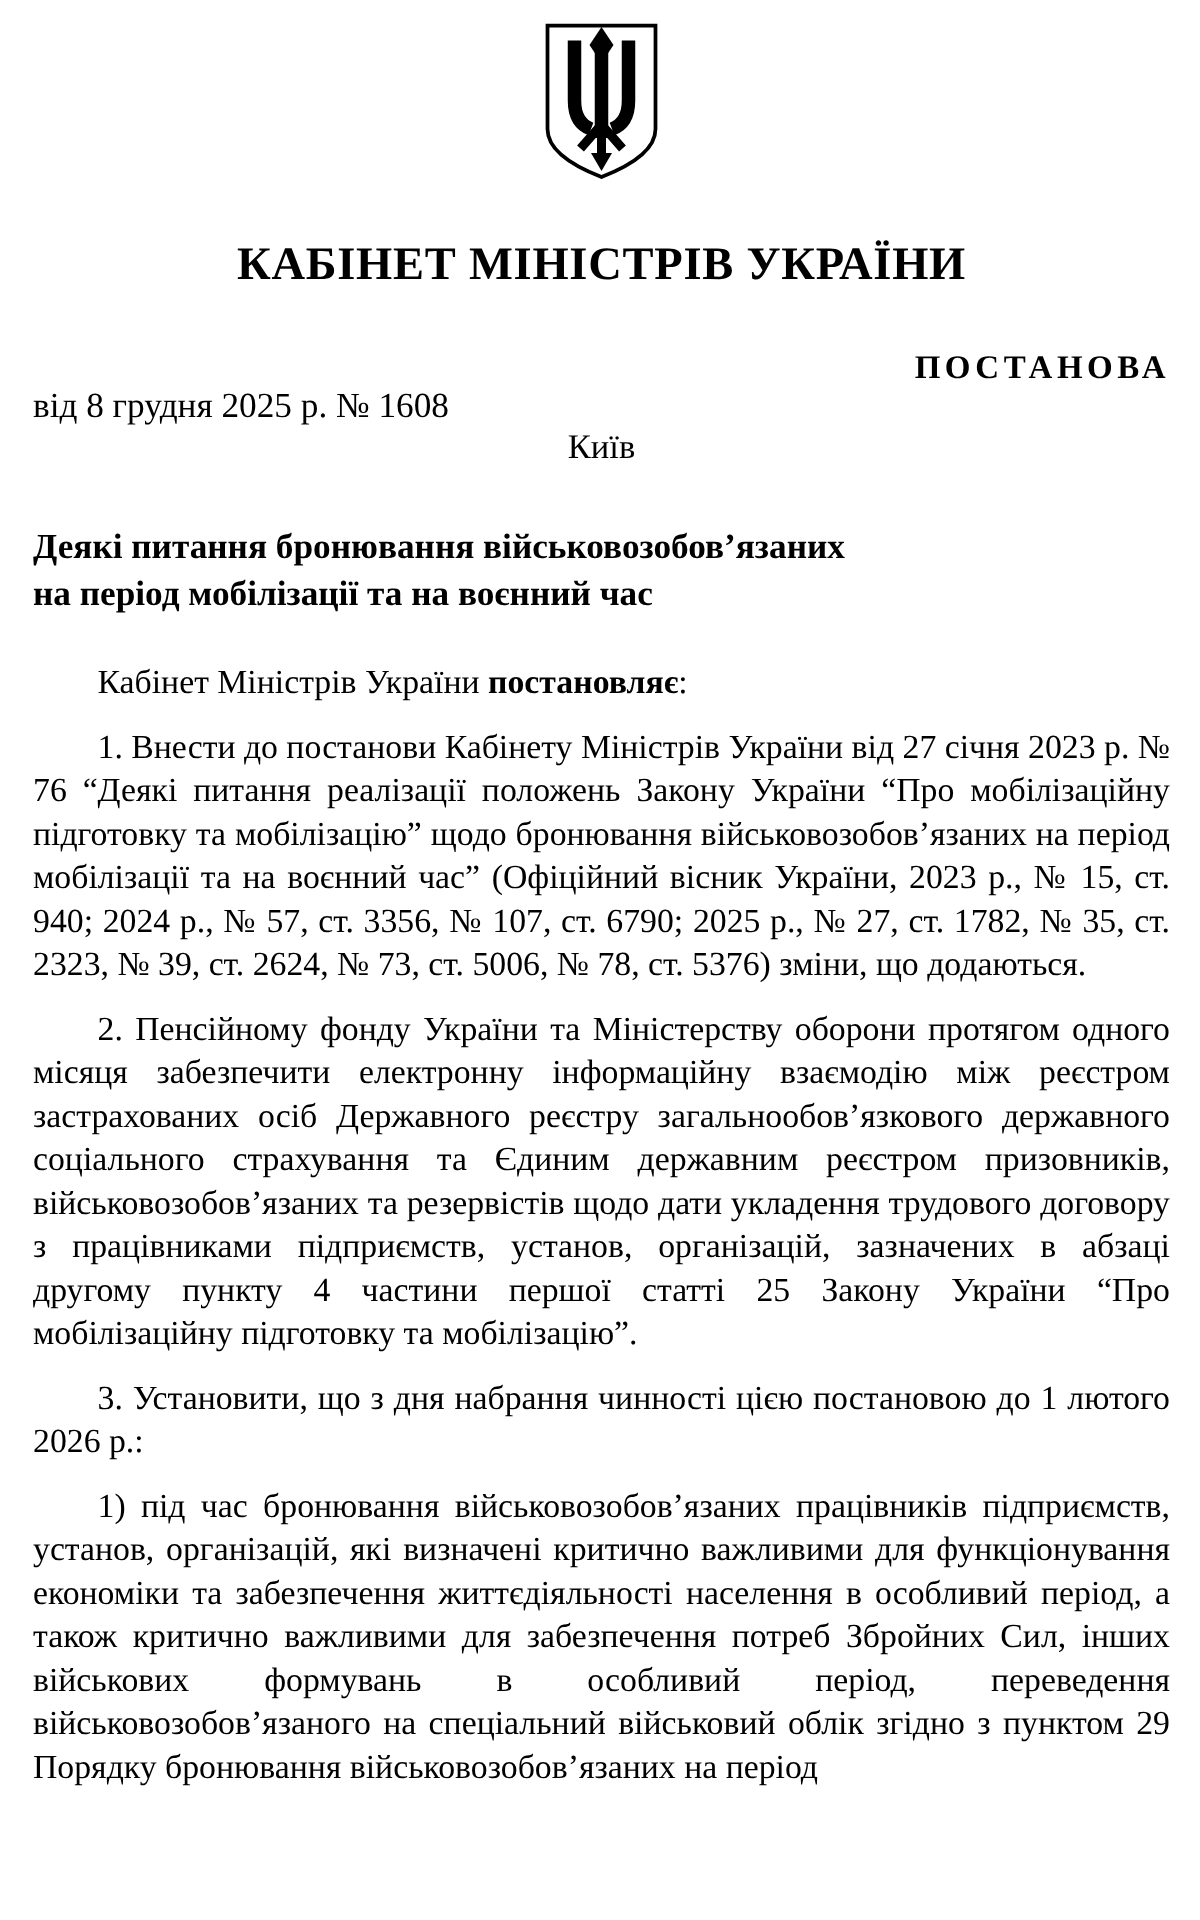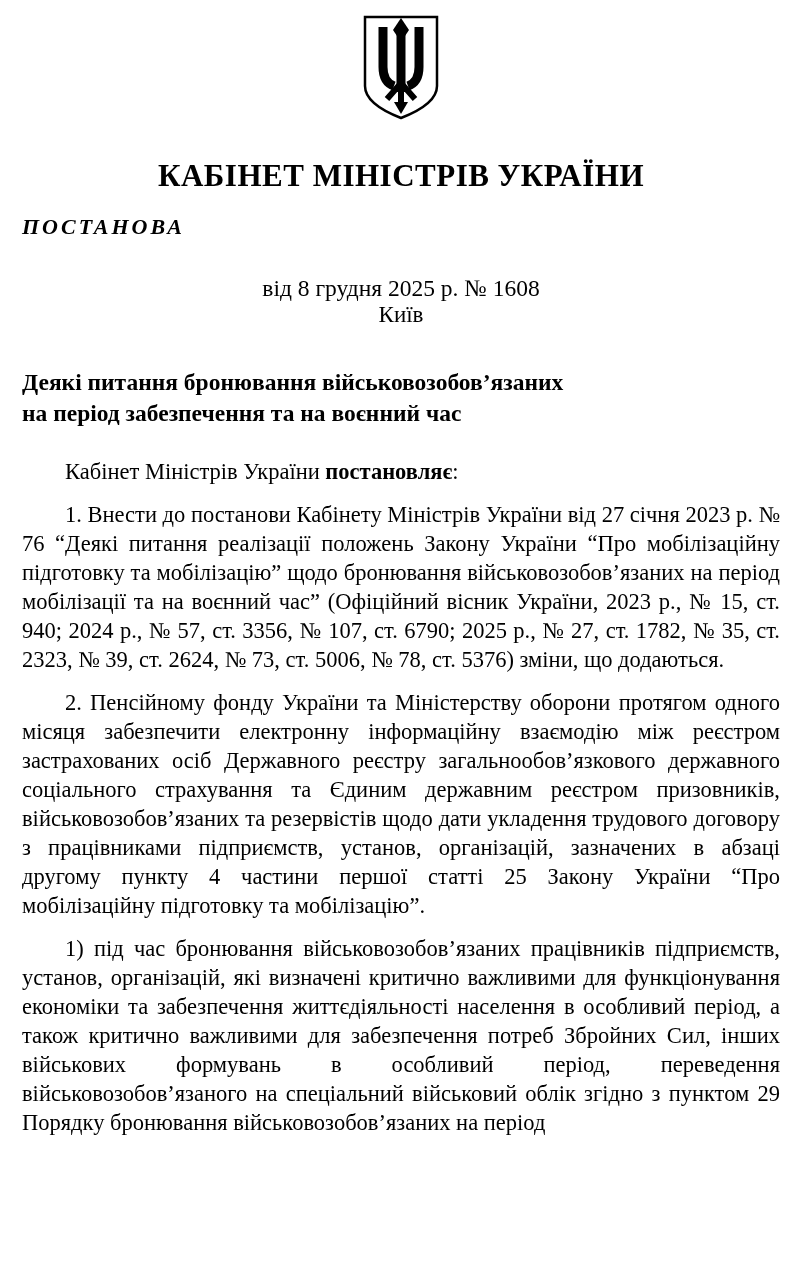--- a/index.html
+++ b/index.html
@@ -29,30 +29,27 @@
     height: 107px;
   }
   .org-title {
     margin: 37px 0 0 0;
     text-align: center;
     font-size: 31px;
     font-weight: bold;
     letter-spacing: 0.5px;
   }
   .doc-type {
-    margin-top: 20px;
-    text-align: left;
+    margin-top: 38px;
+    text-align: right;
     font-size: 22px;
     font-weight: bold;
     letter-spacing: 3px;
-    font-style: italic;
   }
   .date-line {
-    margin-top: 35px;
-    text-align: center;
     font-size: 23.5px;
   }
   .city {
     text-align: center;
     font-size: 23px;
   }
   .subject {
     margin-top: 39px;
     font-size: 23.5px;
     font-weight: bold;
@@ -95,29 +92,30 @@
   <h1 class="org-title">КАБІНЕТ МІНІСТРІВ УКРАЇНИ</h1>
 
   <div class="doc-type">ПОСТАНОВА</div>
 
   <div class="date-line">від 8 грудня 2025 р. № 1608</div>
 
   <div class="city">Київ</div>
 
   <div class="subject">
     <div>Деякі питання бронювання військовозобов’язаних</div>
-    <div>на період забезпечення та на воєнний час</div>
+    <div>на період мобілізації та на воєнний час</div>
   </div>
 
   <div class="body-text">
 
     <p class="para"><span>Кабінет Міністрів України </span><span class="intro-bold">постановляє</span><span>:</span></p>
 
     <p class="para">1. Внести до постанови Кабінету Міністрів України від 27 січня 2023 р. № 76 “Деякі питання реалізації положень Закону України “Про мобілізаційну підготовку та мобілізацію” щодо бронювання військовозобов’язаних на період мобілізації та на воєнний час” (Офіційний вісник України, 2023 р., № 15, ст. 940; 2024 р., № 57, ст. 3356, № 107, ст. 6790; 2025 р., № 27, ст. 1782, № 35, ст. 2323, № 39, ст. 2624, № 73, ст. 5006, № 78, ст. 5376) зміни, що додаються.</p>
 
     <p class="para">2. Пенсійному фонду України та Міністерству оборони протягом одного місяця забезпечити електронну інформаційну взаємодію між реєстром застрахованих осіб Державного реєстру загальнообов’язкового державного соціального страхування та Єдиним державним реєстром призовників, військовозобов’язаних та резервістів щодо дати укладення трудового договору з працівниками підприємств, установ, організацій, зазначених в абзаці другому пункту 4 частини першої статті 25 Закону України “Про мобілізаційну підготовку та мобілізацію”.</p>
 
+    <p class="para">3. Установити, що з дня набрання чинності цією постановою до 1 лютого 2026 р.:</p>
 
     <p class="para">1) під час бронювання військовозобов’язаних працівників підприємств, установ, організацій, які визначені критично важливими для функціонування економіки та забезпечення життєдіяльності населення в особливий період, а також критично важливими для забезпечення потреб Збройних Сил, інших військових формувань в особливий період, переведення військовозобов’язаного на спеціальний військовий облік згідно з пунктом 29 Порядку бронювання військовозобов’язаних на період</p>
 
   </div>
 
 </div>
 
 </body></html>

